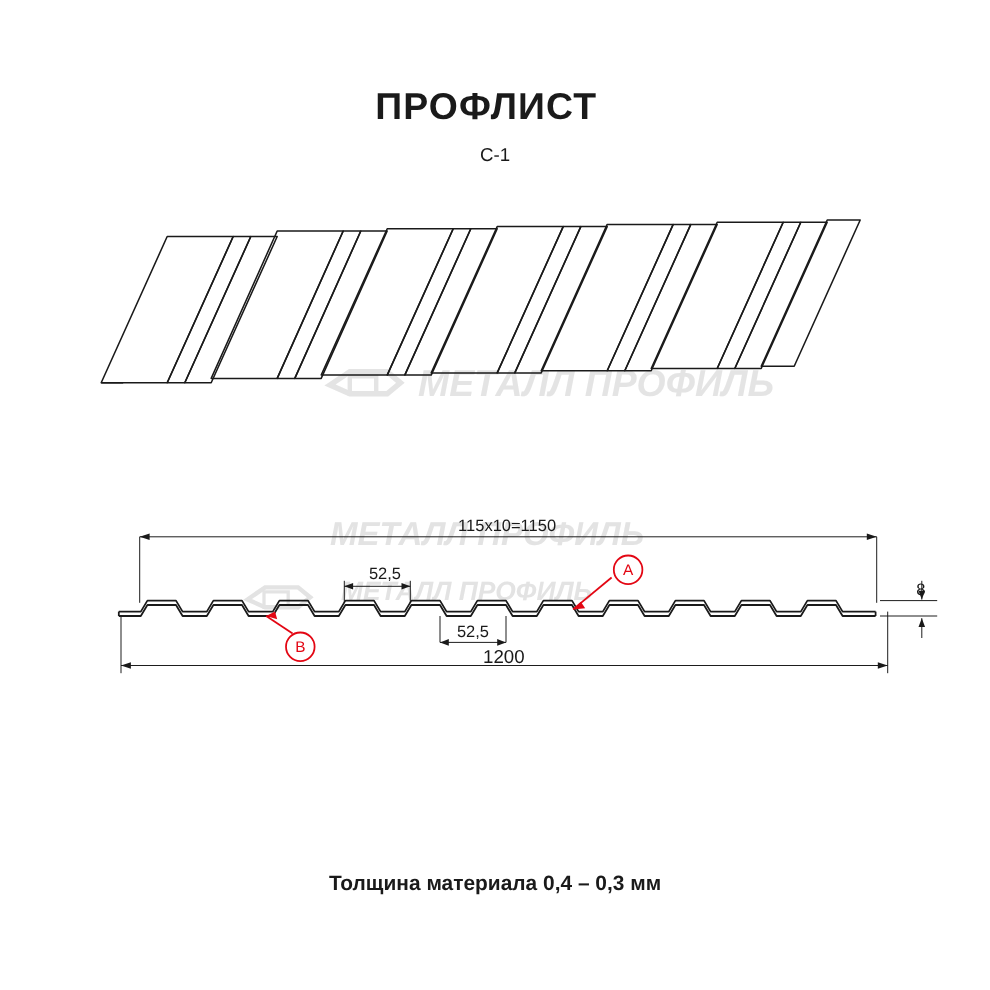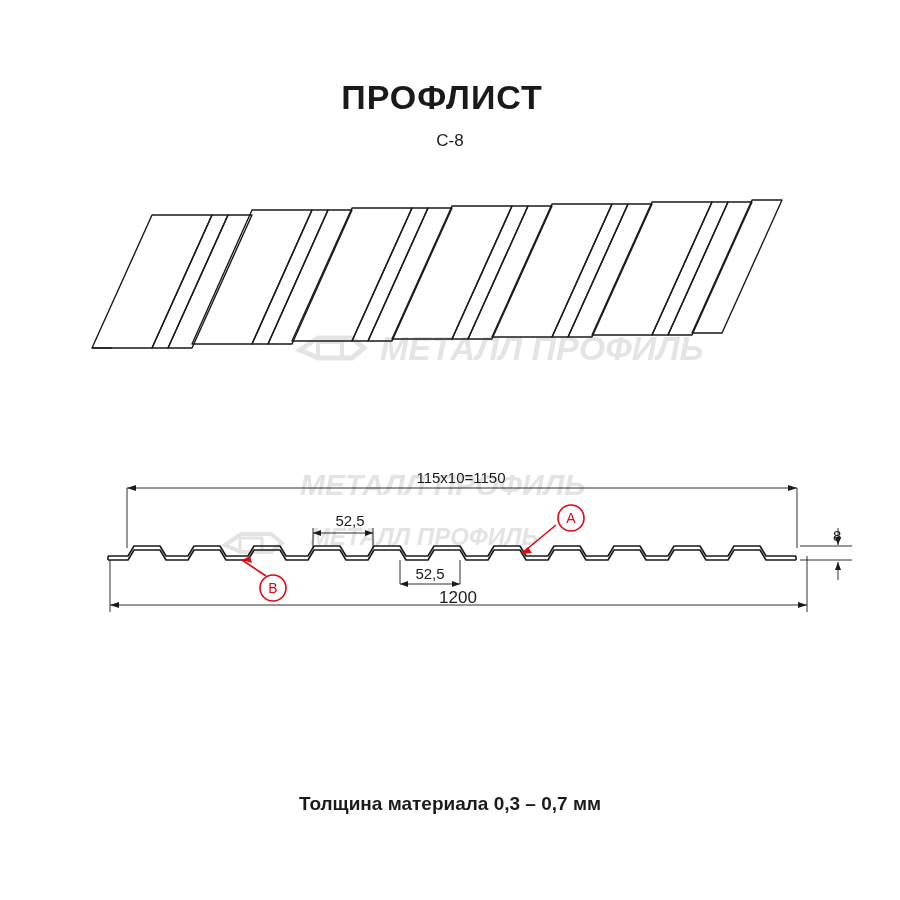--- a/index.html
+++ b/index.html
@@ -61,21 +61,21 @@
     font-weight: bold;
     font-style: italic;
   }
 </style>
 </head>
 <body>
 
 <div class="page">
 
   <div class="title">ПРОФЛИСТ</div>
-  <div class="subtitle">С-8</div>
+  <div class="subtitle">С-1</div>
 
   <svg width="900" height="900" viewBox="0 0 900 900">
 
     <g opacity="0.85">
       <text class="wm" x="380" y="360" font-size="34">МЕТАЛЛ ПРОФИЛЬ</text>
       <path d="M300 350 l18 -12 h34 l12 10 -12 10 h-34 z" fill="none" stroke="#e0e0e0" stroke-width="5"></path>
       <path d="M318 342 h24 v16 h-24 z" fill="none" stroke="#e0e0e0" stroke-width="4"></path>
     </g>
 
     <g fill="none" stroke="#1a1a1a" stroke-width="1.4" stroke-linejoin="round">
@@ -205,15 +205,15 @@
 
     <g>
       <line x1="242" y1="560" x2="266" y2="576" stroke="#e30613" stroke-width="1.6"></line>
       <path d="M242 560 l10 3 l-2 -7 z" fill="#e30613" stroke="none"></path>
       <circle cx="273" cy="588" r="13" fill="#ffffff" stroke="#e30613" stroke-width="1.6"></circle>
       <text x="273" y="593" font-size="14" text-anchor="middle" fill="#e30613" font-family="Liberation Sans, sans-serif">B</text>
     </g>
 
   </svg>
 
-  <div class="footer-note">Толщина материала 0,3 – 0,7 мм</div>
+  <div class="footer-note">Толщина материала 0,4 – 0,3 мм</div>
 
 </div>
 
 </body></html>

